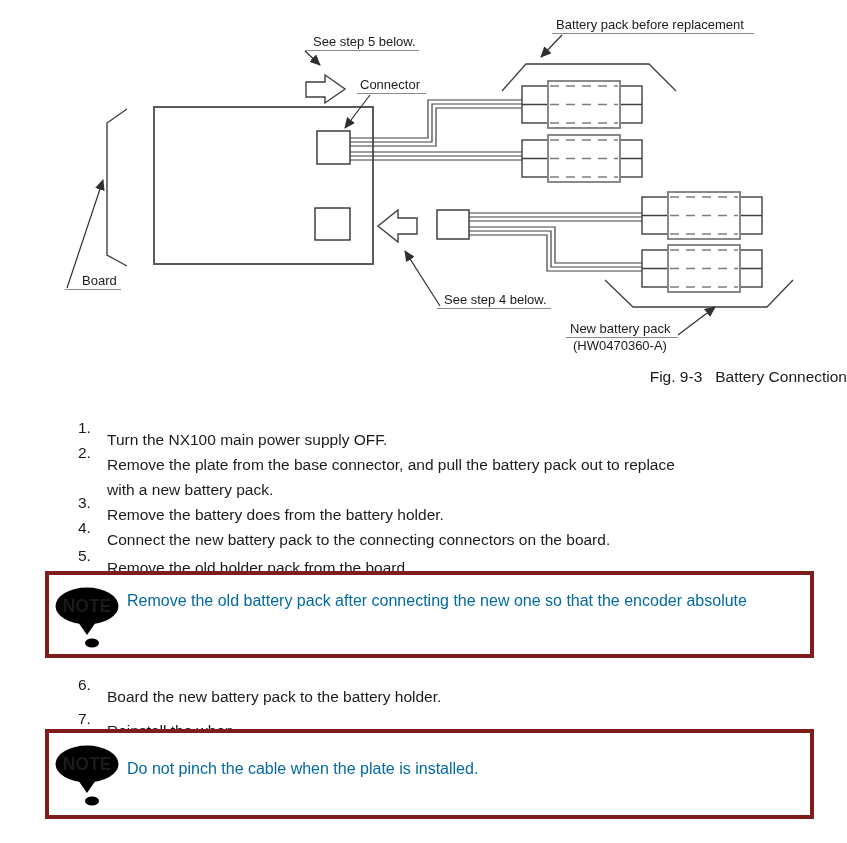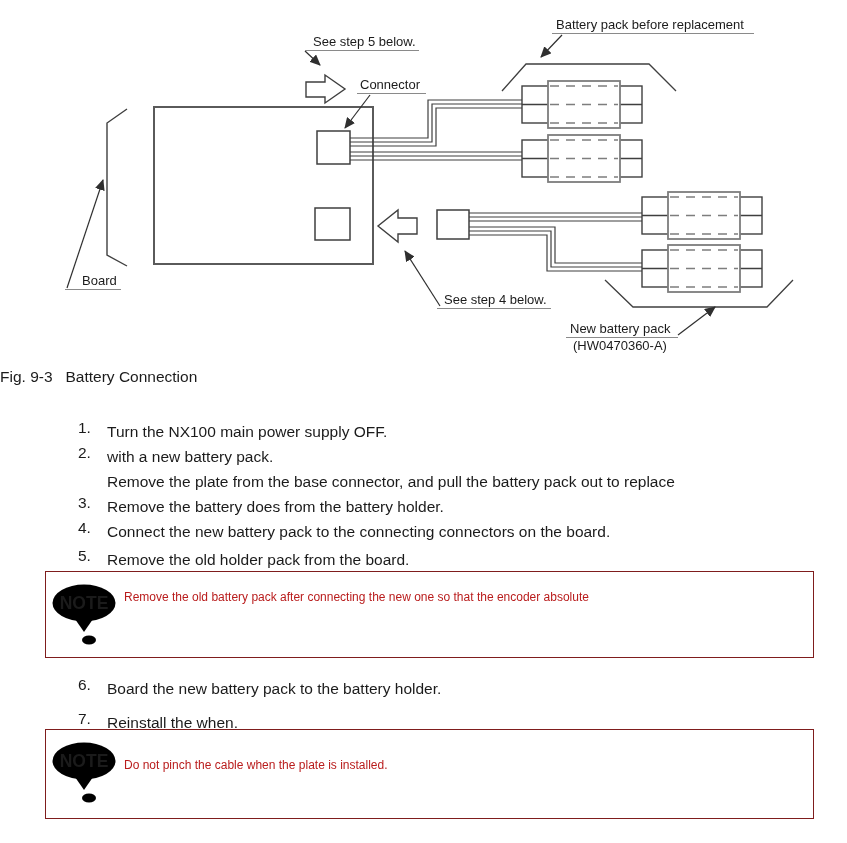--- a/index.html
+++ b/index.html
@@ -3,33 +3,33 @@
 <meta charset="utf-8">
 <style>
   html,body{margin:0;padding:0;background:#ffffff;}
   .page{
     position:relative;width:847px;height:843px;background:#ffffff;overflow:hidden;
     font-family:"Liberation Sans",sans-serif;color:#1b1b1b;
   }
   .diagram{position:absolute;left:0;top:0;}
   svg text{font-family:"Liberation Sans",sans-serif;fill:#1b1b1b;}
   .caption{
-    position:absolute;left:0;top:368px;width:847px;text-align:left;
+    position:absolute;left:0;top:368px;width:847px;text-align:right;
     font-size:15.5px;white-space:pre;
   }
   .step{position:absolute;left:0;width:847px;font-size:15.5px;line-height:25px;}
   .step-num{position:absolute;left:78px;top:0;}
-  .step-text{position:absolute;left:107px;top:4px;width:710px;}
+  .step-text{position:absolute;left:107px;top:12px;width:710px;}
   .note-box{
     position:absolute;left:45px;width:769px;background:#ffffff;
-    border:1px solid #7f1d1d;box-sizing:border-box;padding-left:47px;
+    border:4px solid #7f1d1d;box-sizing:border-box;padding-left:47px;
   }
   .note-icon{position:absolute;left:6px;top:12px;}
   .note-text{
-    position:absolute;left:78px;font-size:12px;line-height:21px;color:#b91c1c;
+    position:absolute;left:78px;font-size:16px;line-height:21px;color:#0369a1;
   }
 </style>
 </head>
 <body>
 
 <div class="page">
 
   <svg class="diagram" width="847" height="362" viewBox="0 0 847 362">
     <defs>
       <marker id="ah" markerWidth="12" markerHeight="10" refX="10" refY="5" orient="auto" markerUnits="userSpaceOnUse">
@@ -147,22 +147,22 @@
 
   <div class="step" style="top:415px">
     <span class="step-num">1.</span>
     <div class="step-text">
       <div>Turn the NX100 main power supply OFF.</div>
     </div>
   </div>
   <div class="step" style="top:440px">
     <span class="step-num">2.</span>
     <div class="step-text">
+      <div>Remove the plate from the base connector, and pull the battery pack out to replace</div>
       <div>with a new battery pack.</div>
-      <div>Remove the plate from the base connector, and pull the battery pack out to replace</div>
     </div>
   </div>
   <div class="step" style="top:490px">
     <span class="step-num">3.</span>
     <div class="step-text">
       <div>Remove the battery does from the battery holder.</div>
     </div>
   </div>
   <div class="step" style="top:515px">
     <span class="step-num">4.</span>

